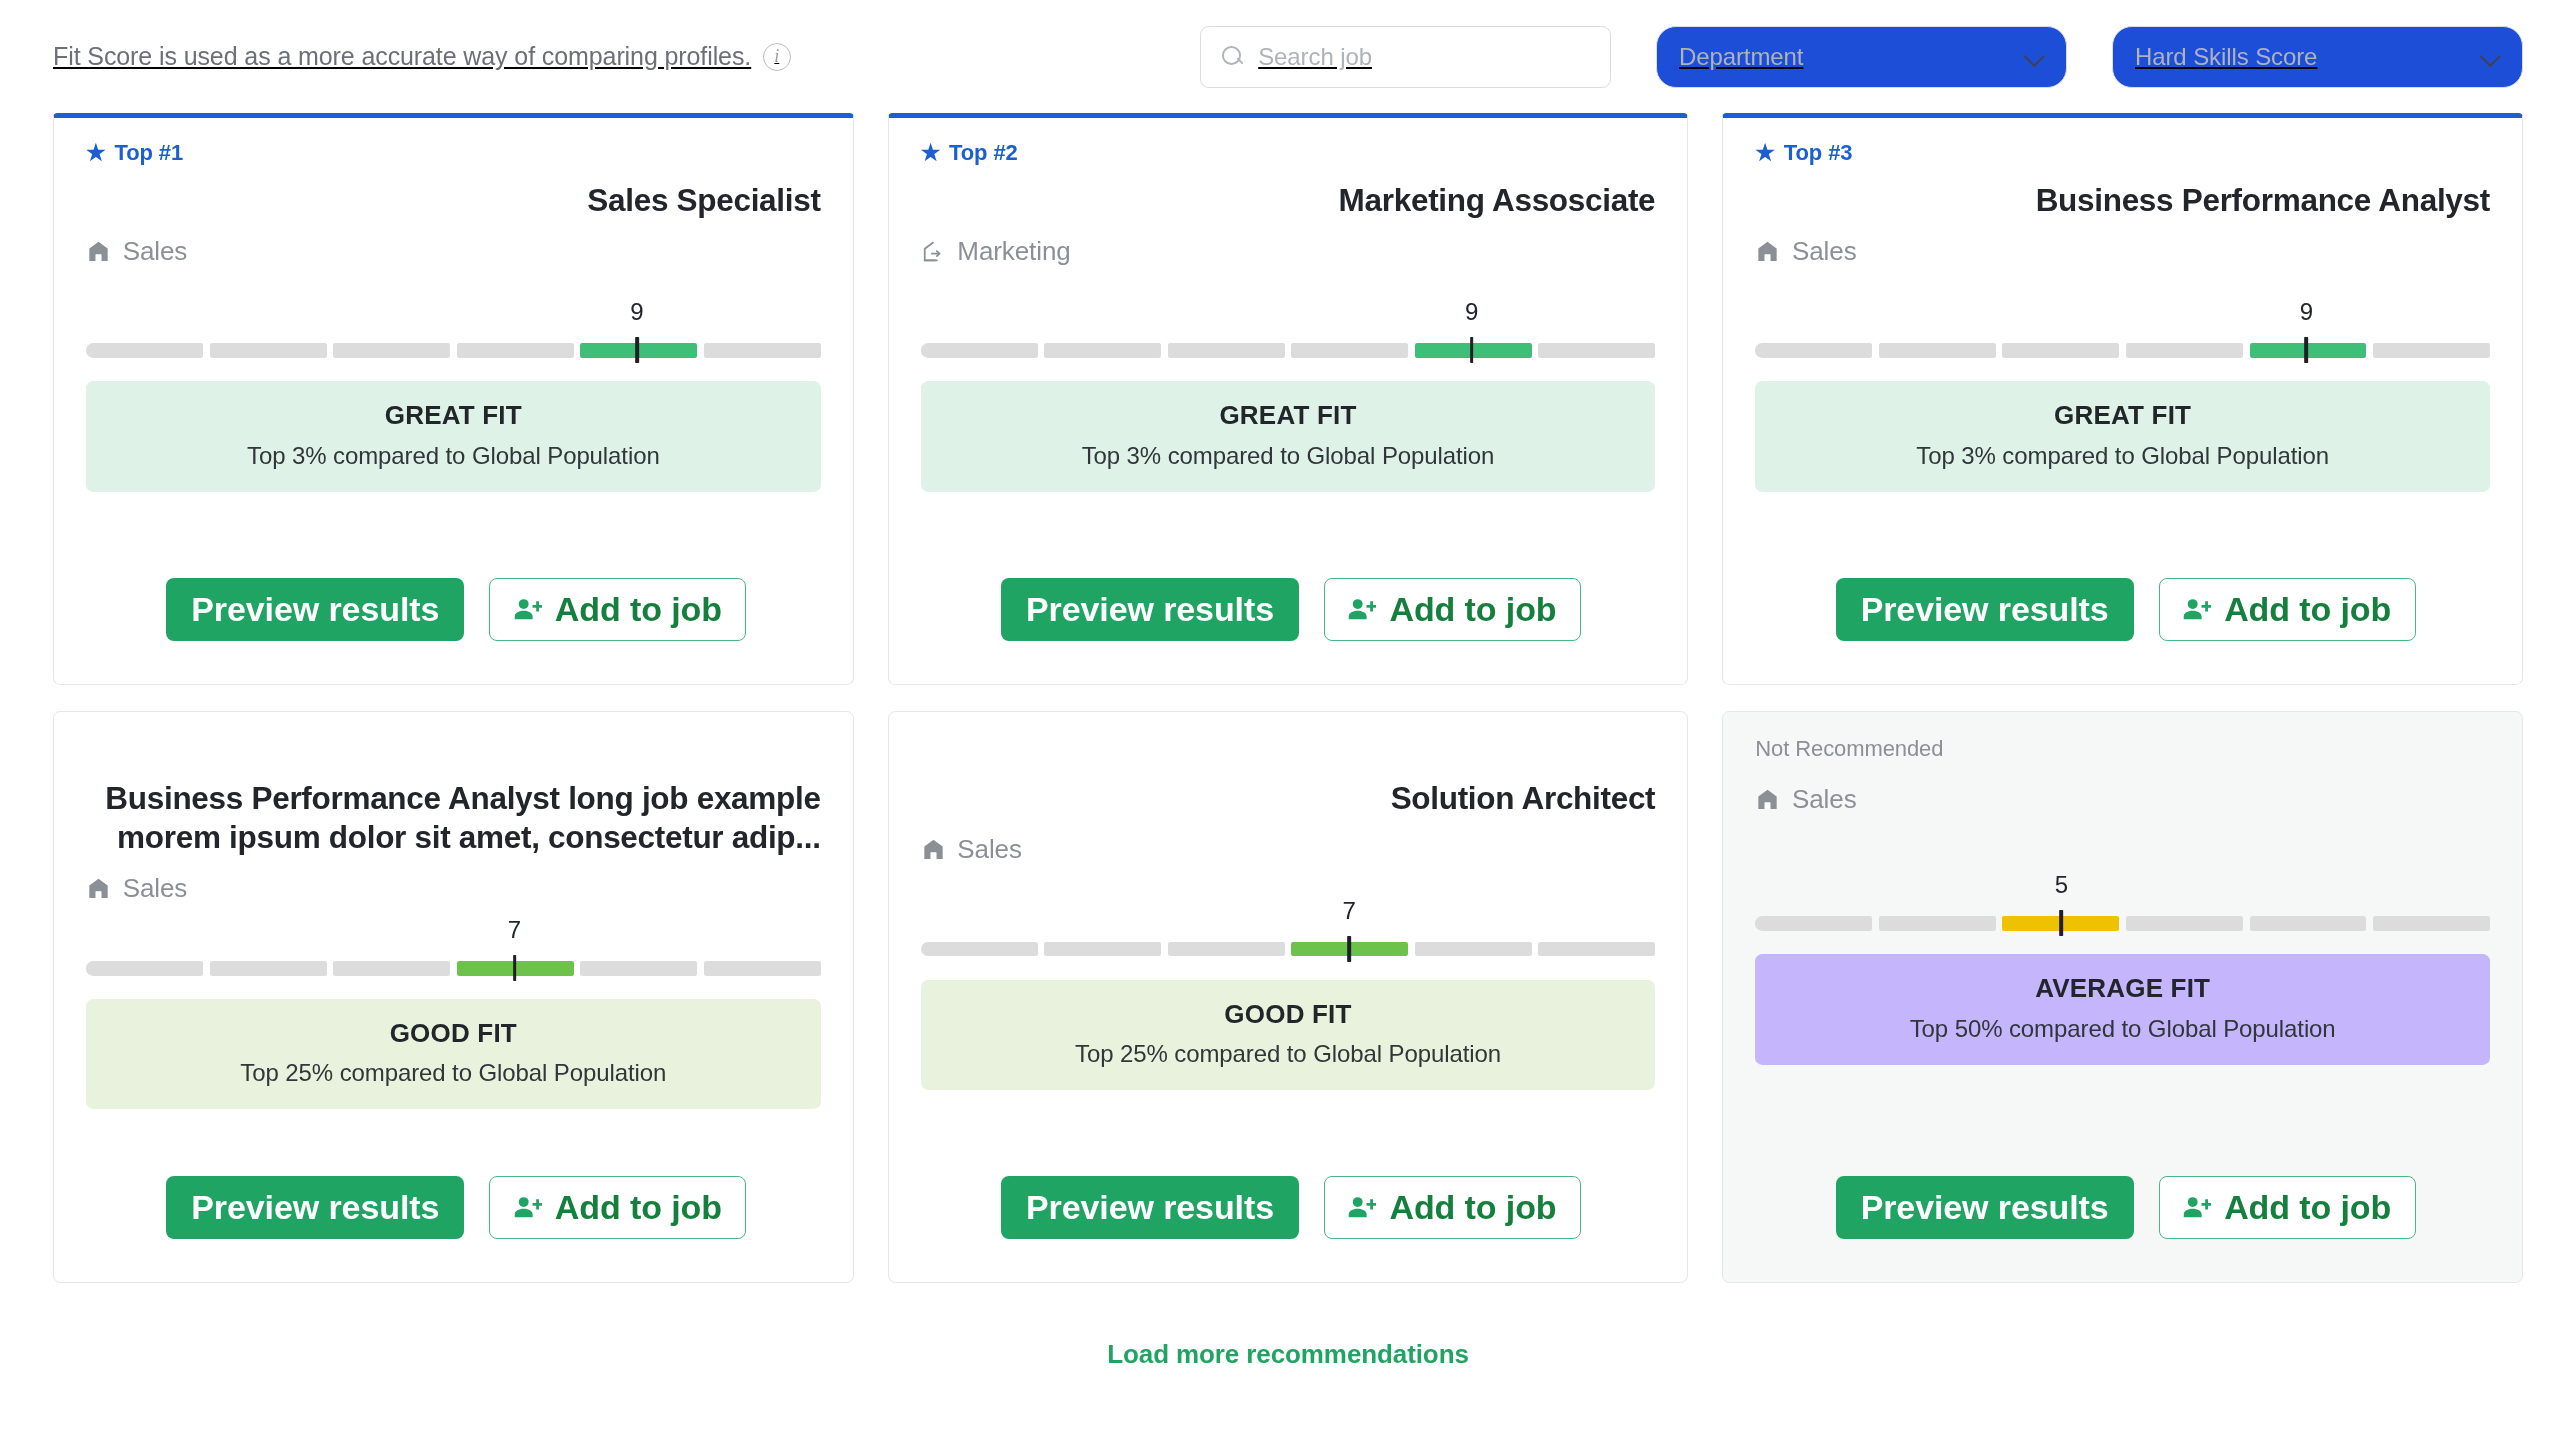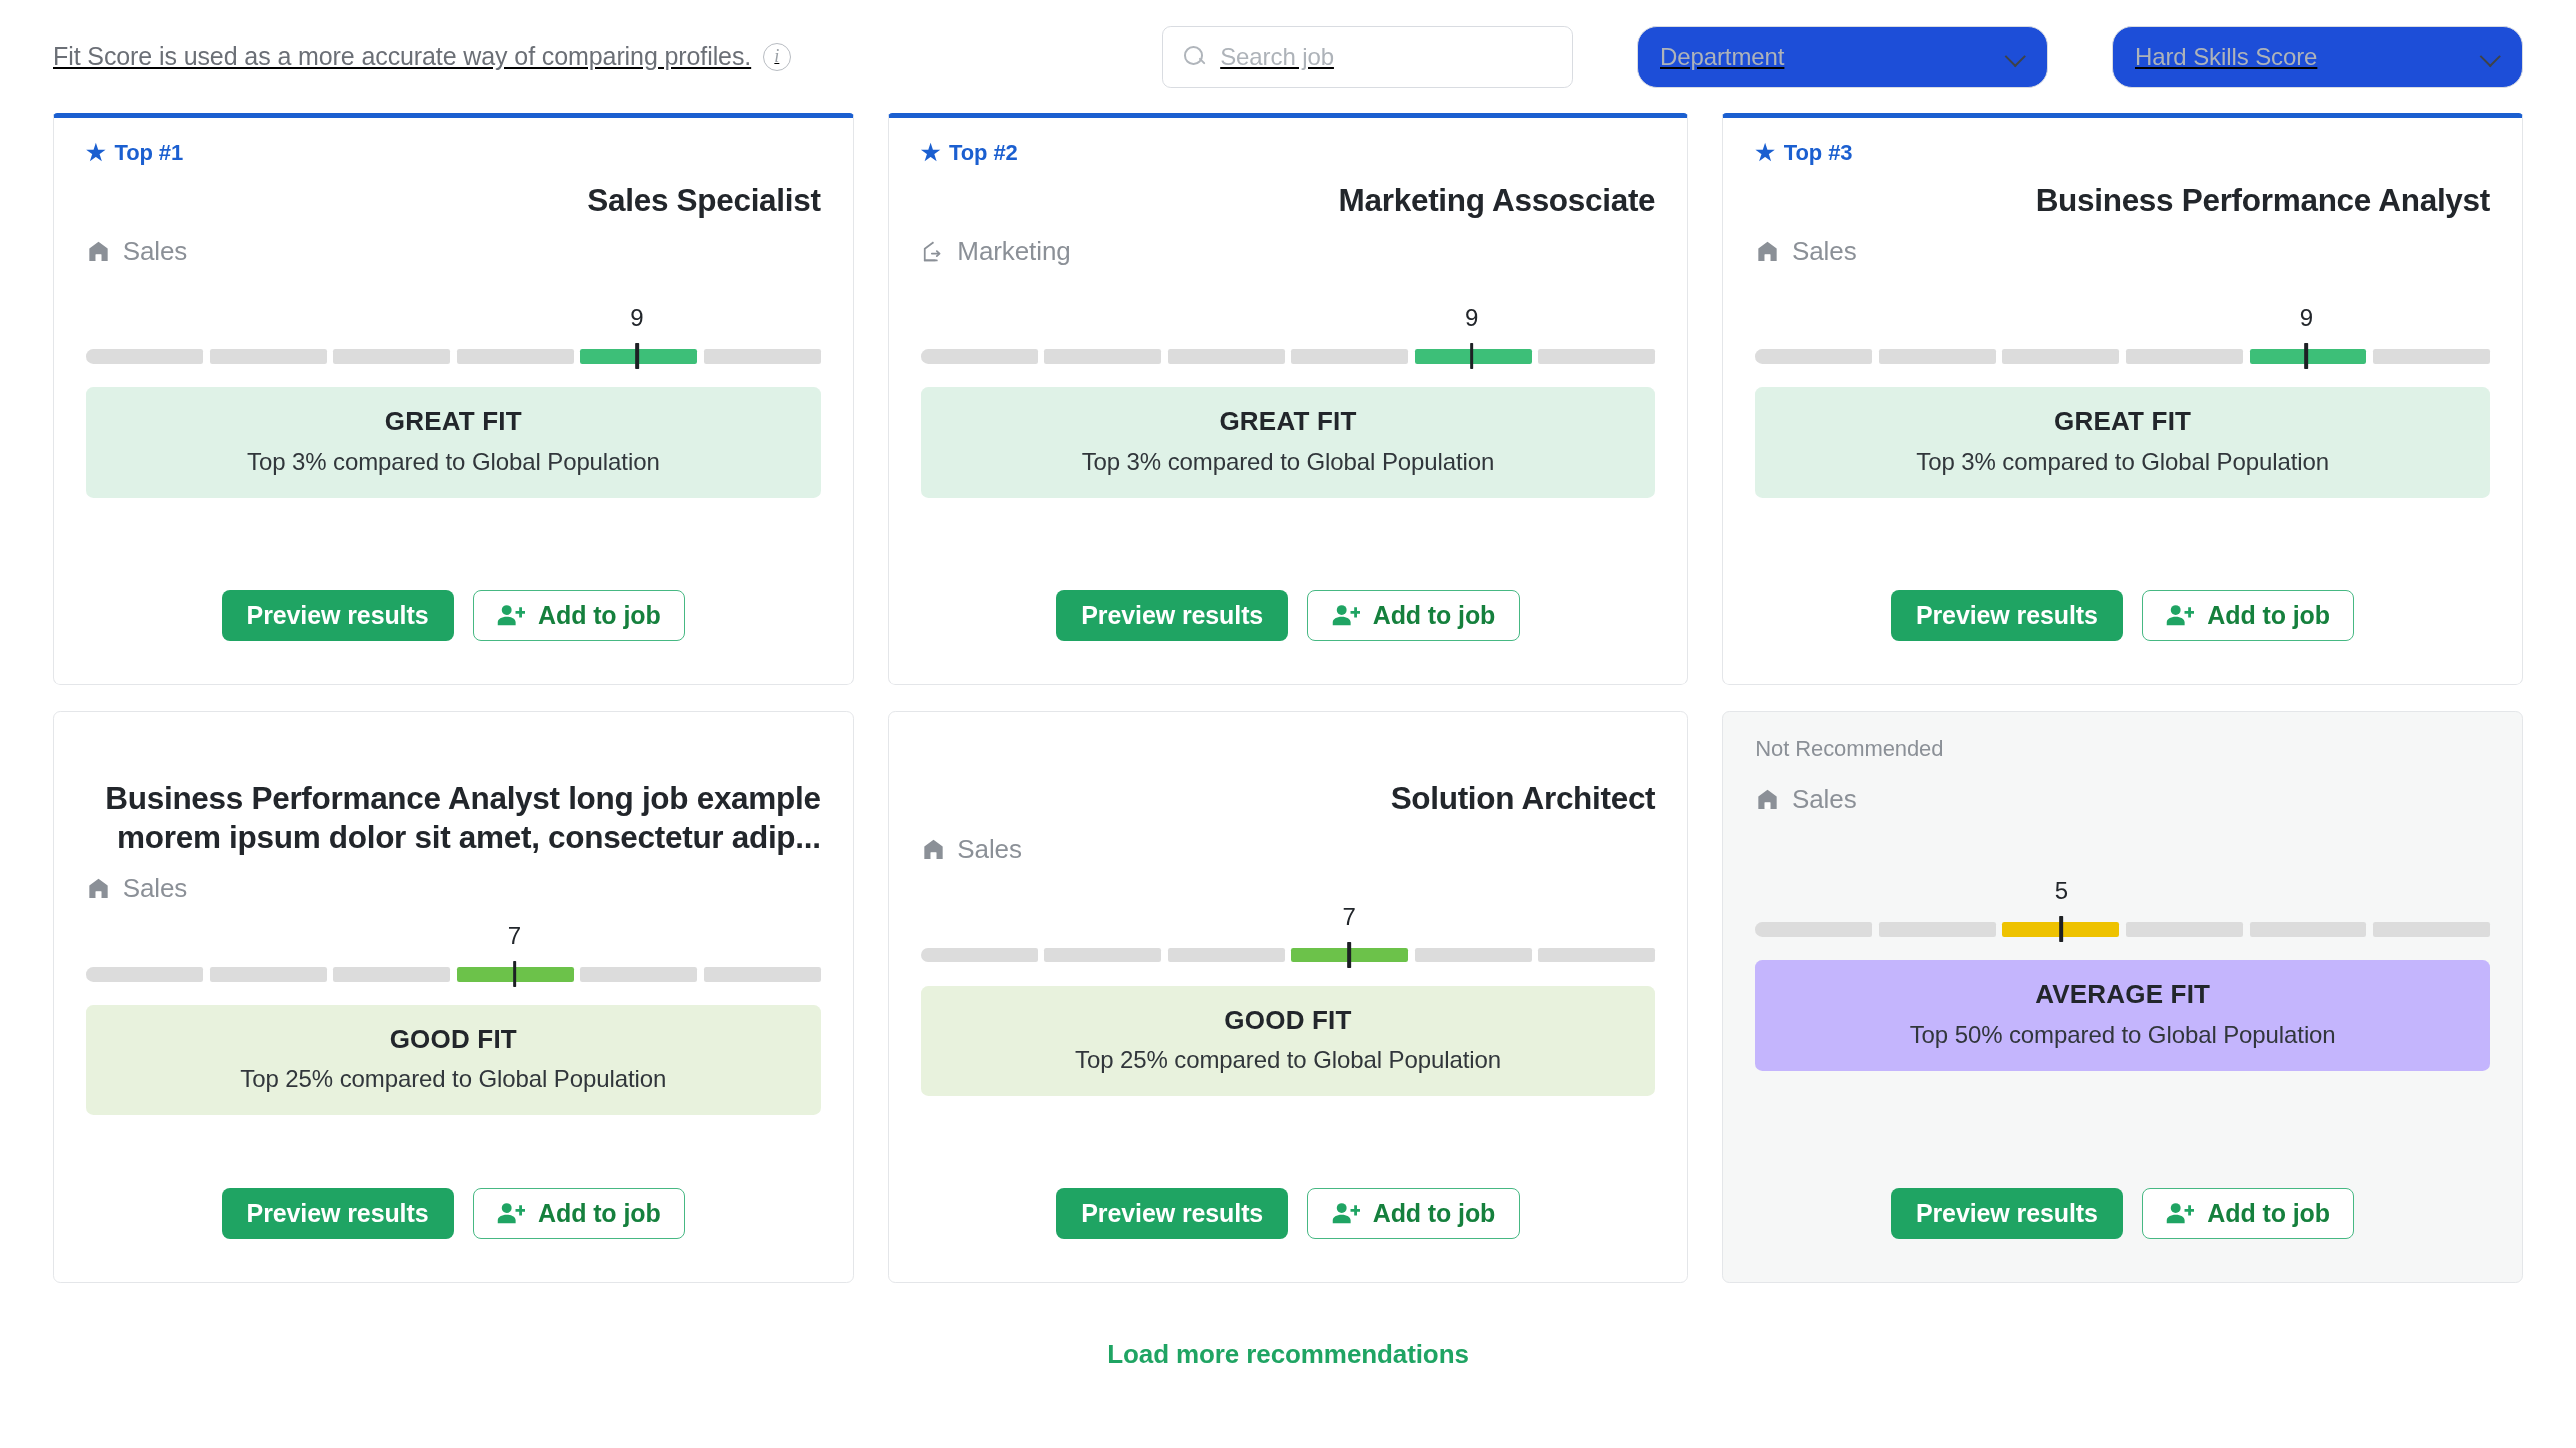--- a/index.html
+++ b/index.html
@@ -50,21 +50,21 @@
     display: inline-flex;
     align-items: center;
     justify-content: center;
     line-height: 1;
     flex: none;
   }
 
   .header-controls {
     margin-left: auto;
     display: flex;
-    gap: 64px;
+    gap: 45px;
     align-items: center;
   }
 
   .search-box {
     width: 411px;
     height: 62px;
     border: 1.5px solid #d9dce1;
     border-radius: 8.8px;
     background: #fff;
     display: flex;
@@ -268,31 +268,32 @@
   
   .actions {
     display: flex;
     gap: 19px;
     margin-top: auto;
     padding: 53px 0 43px 0;
     justify-content: center;
   }
 
   .btn {
-    height: 51px;
+    height: 63px;
     border-radius: 8px;
-    font-size: 25px;
+    font-size: 34px;
     font-weight: bold;
     display: inline-flex;
     align-items: center;
     justify-content: center;
     gap: 13px;
     letter-spacing: -0.1px;
     cursor: pointer;
     white-space: nowrap;
+    margin-left: 6px;
   }
 
   .btn-primary {
     background: #1fa463;
     color: #ffffff;
     border: none;
     padding: 0 25px;
   }
 
   .btn-secondary {

